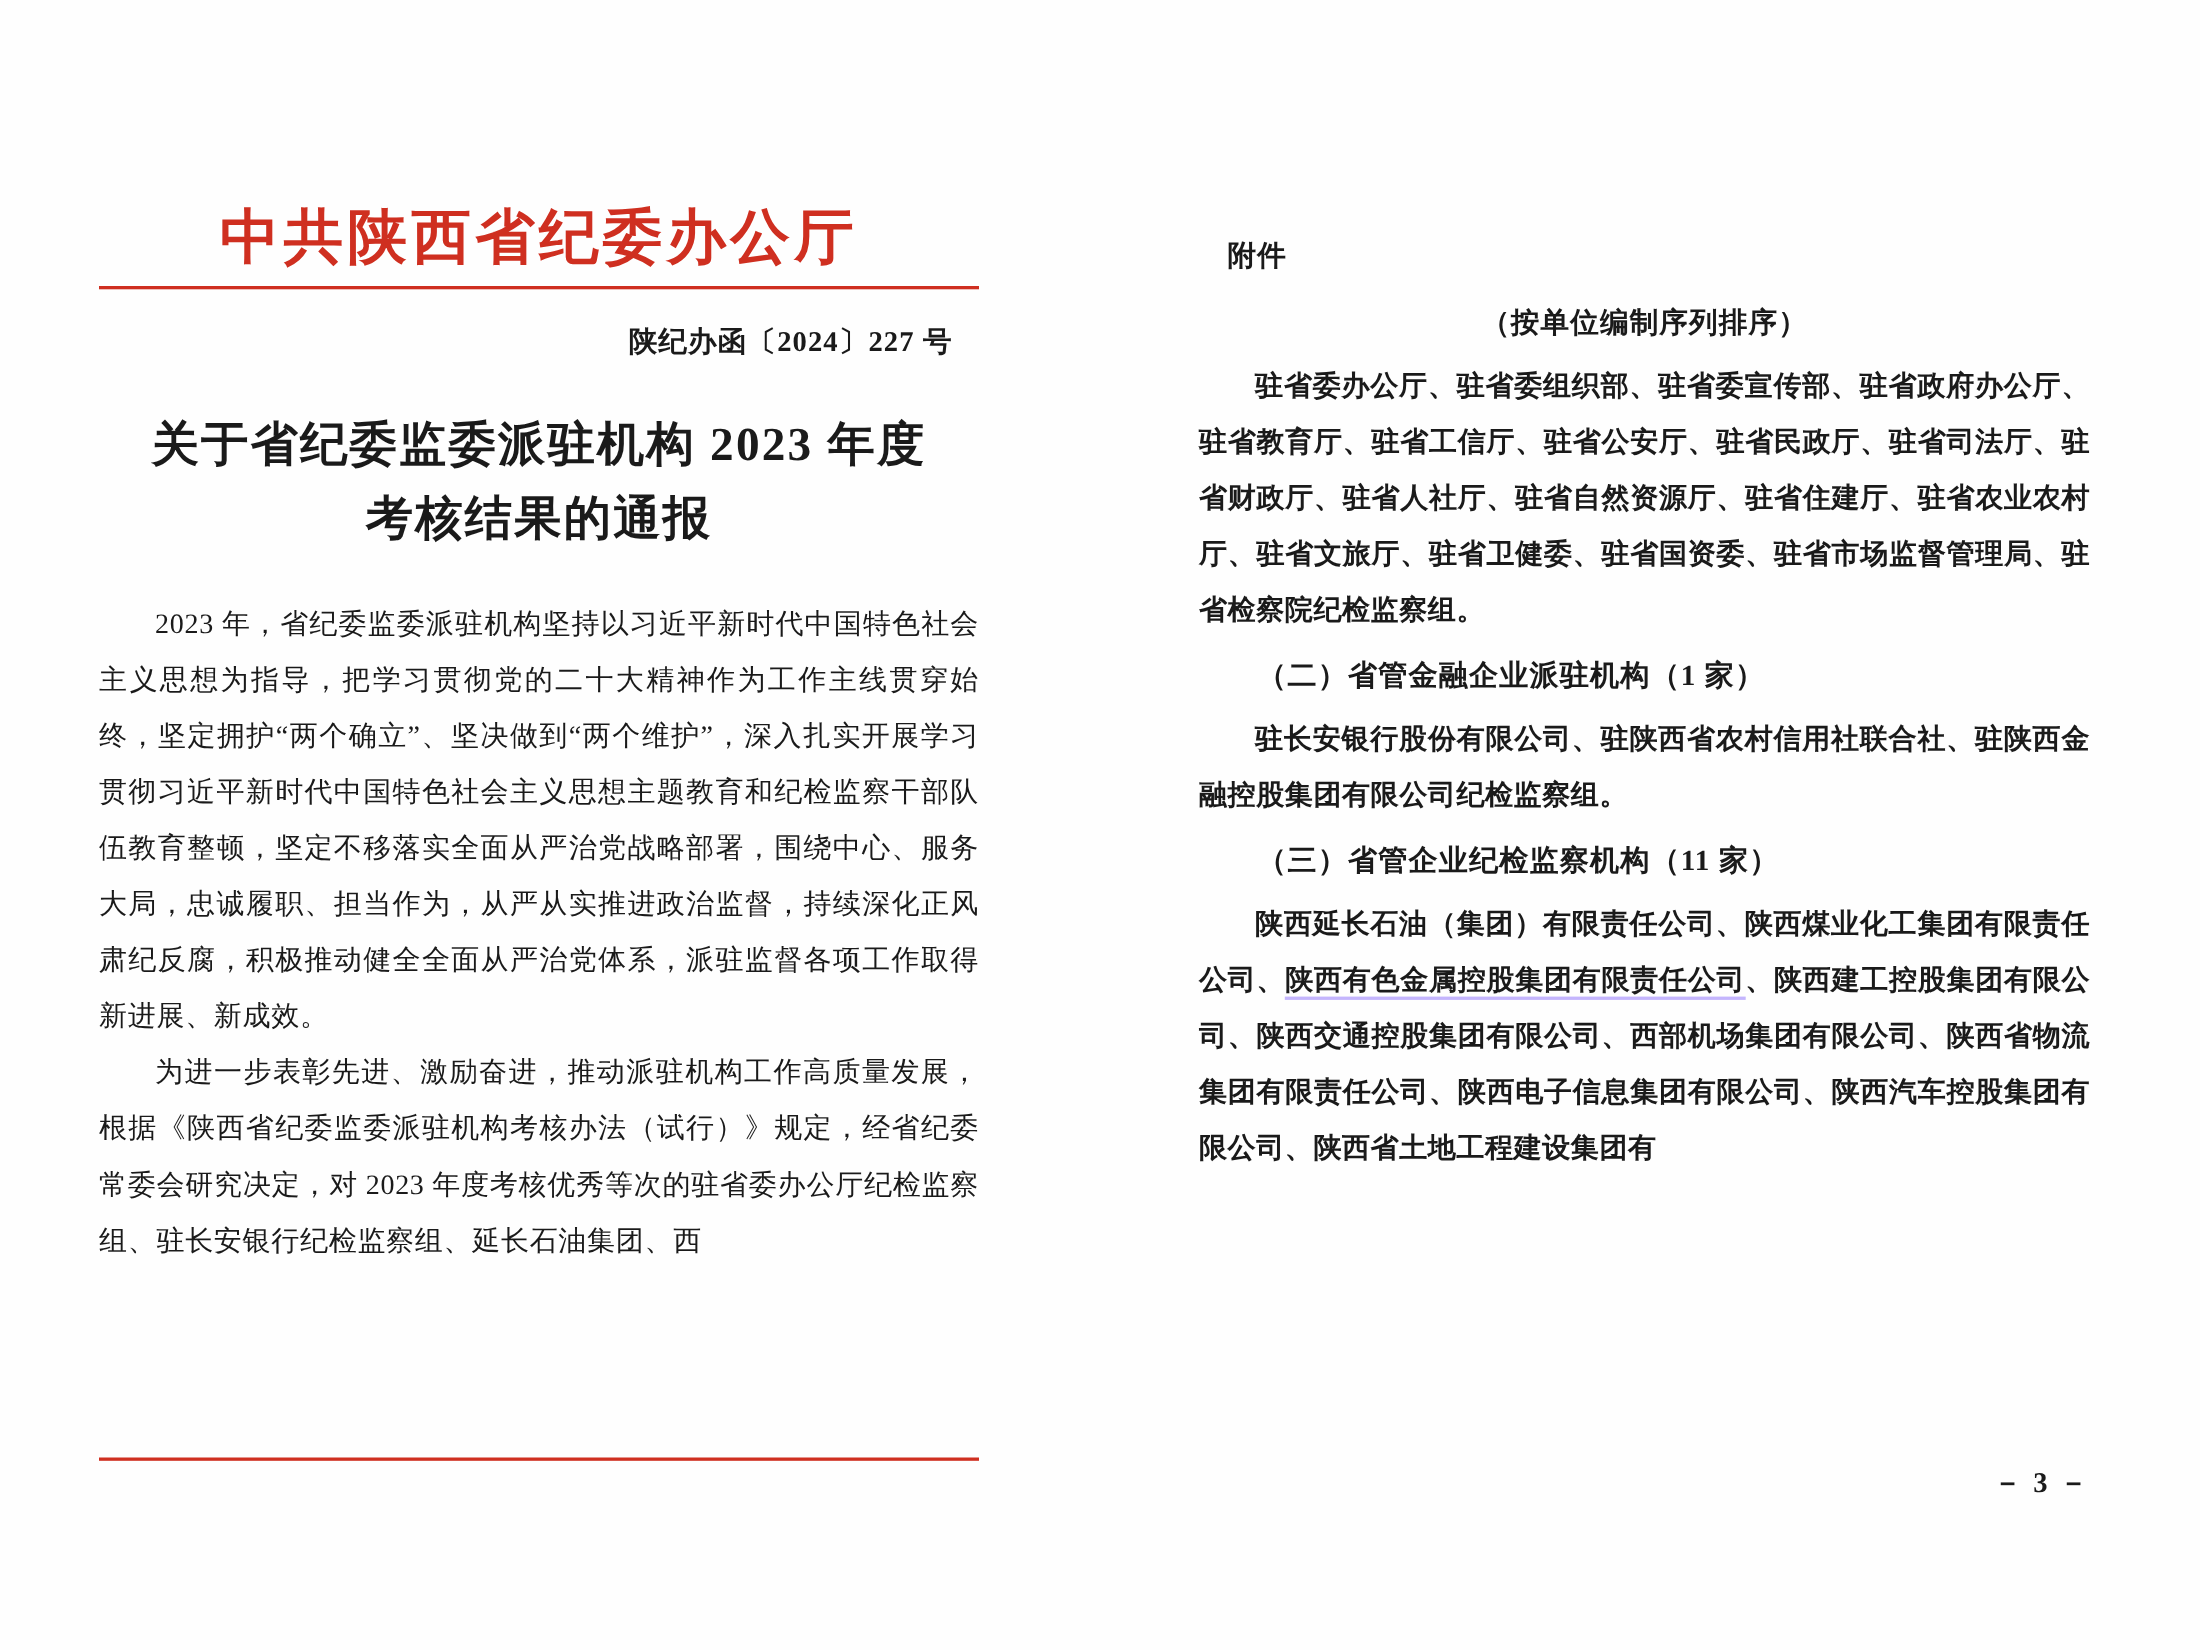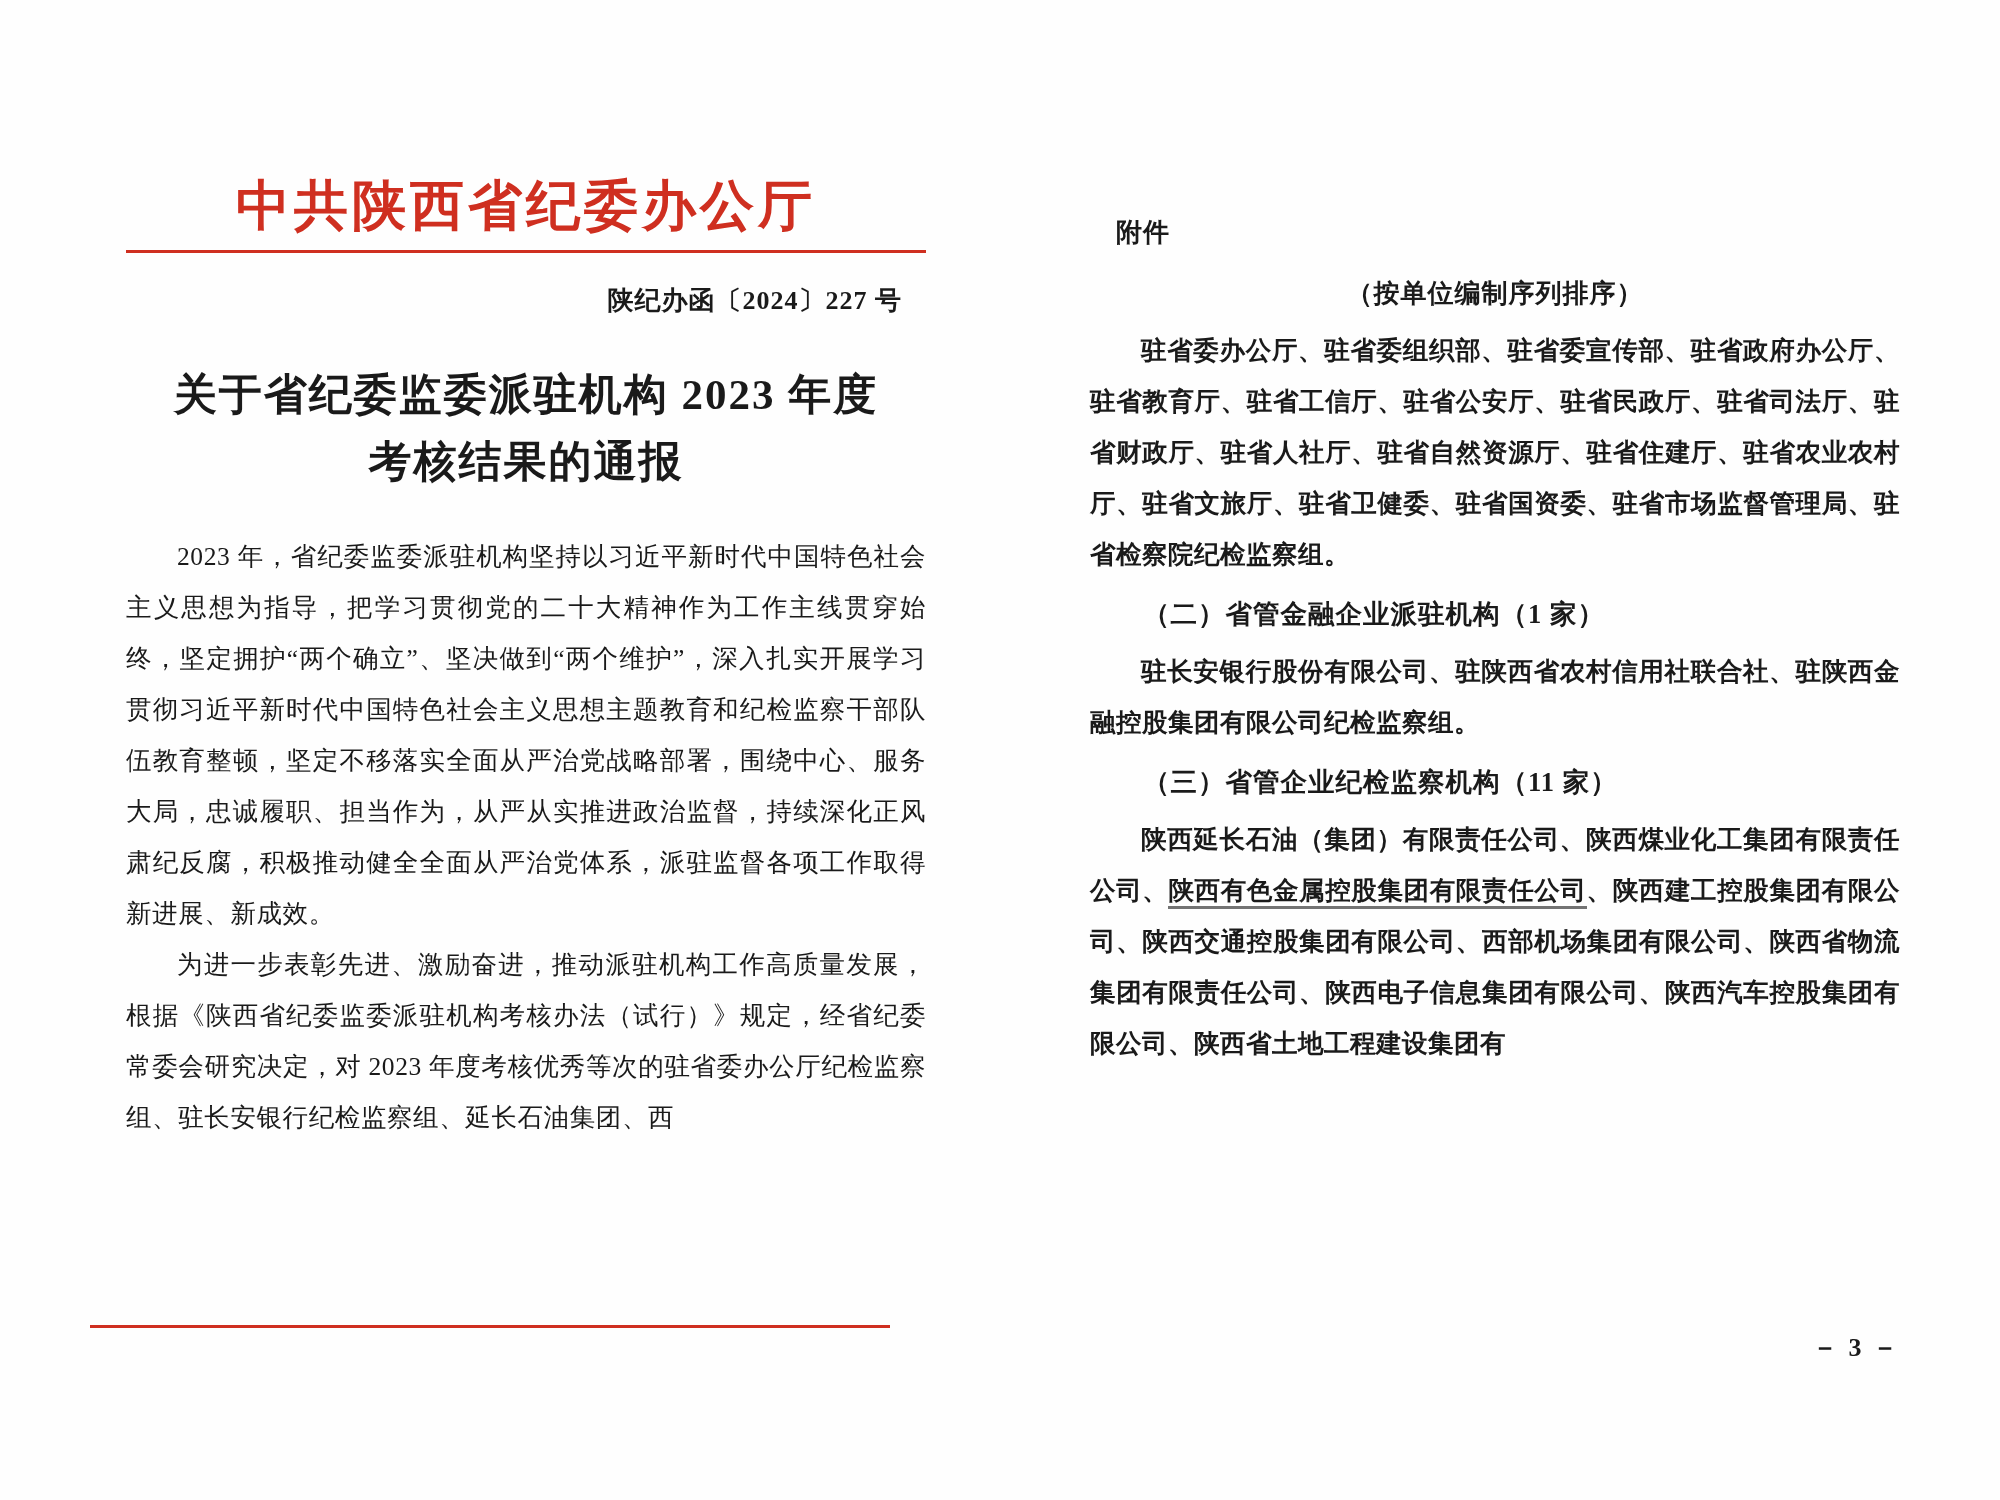--- a/index.html
+++ b/index.html
@@ -18,23 +18,22 @@
     position: relative;
     width: 2000px;
     height: 1500px;
     background: #fefefe;
   }
 
   
   .doc-left {
     position: absolute;
     left: 90px;
-    top: 174px;
+    top: 184px;
     width: 800px;
-    margin-left: 36px;
   }
   .masthead {
     font-family: "DejaVu Serif", "Liberation Serif", serif;
     font-weight: bold;
     color: #cf2f20;
     font-size: 54px;
     letter-spacing: 4px;
     text-align: center;
     line-height: 1.15;
     white-space: nowrap;
@@ -125,21 +124,21 @@
   .list-para {
     margin-top: 14px;
     font-size: 25.5px;
     line-height: 2.0;
     letter-spacing: 0.5px;
     text-align: justify;
     text-indent: 2em;
     font-weight: bold;
   }
   .underline-red {
-    border-bottom: 3px solid #737373;
+    border-bottom: 3px solid #c4b5fd;
     padding-bottom: 1px;
   }
   .page-number {
     position: absolute;
     left: 1090px;
     top: 1330px;
     width: 810px;
     text-align: right;
     font-size: 26px;
     font-weight: bold;

